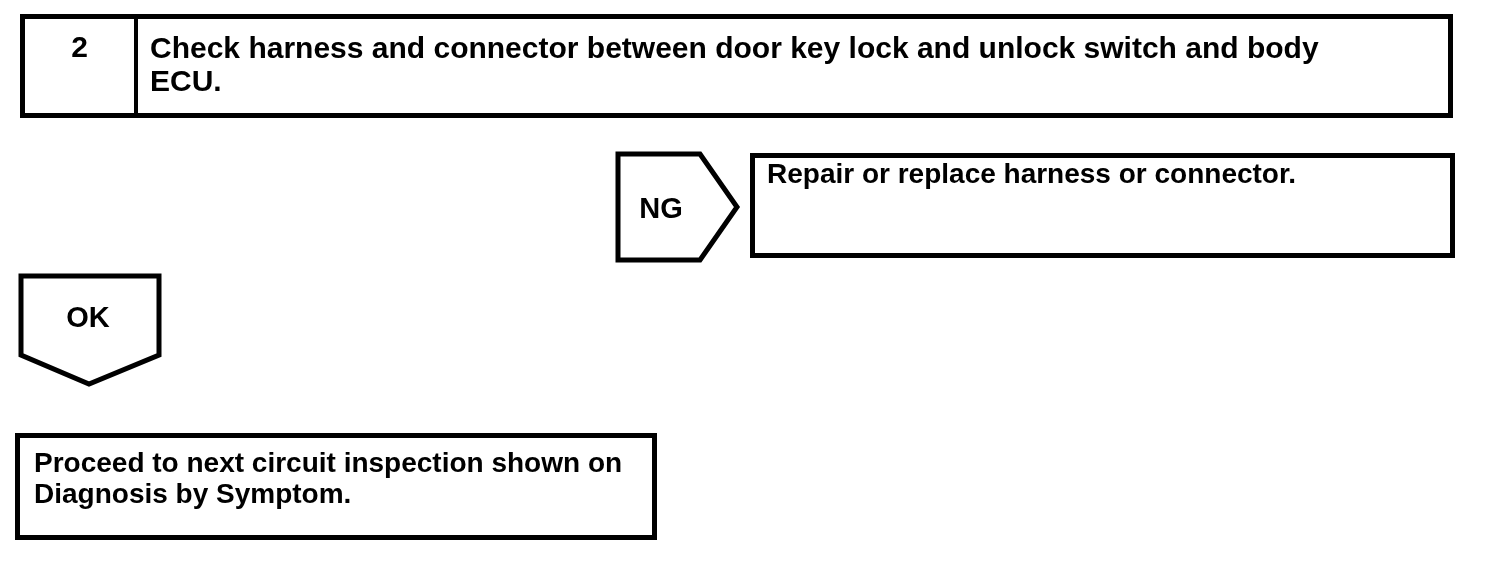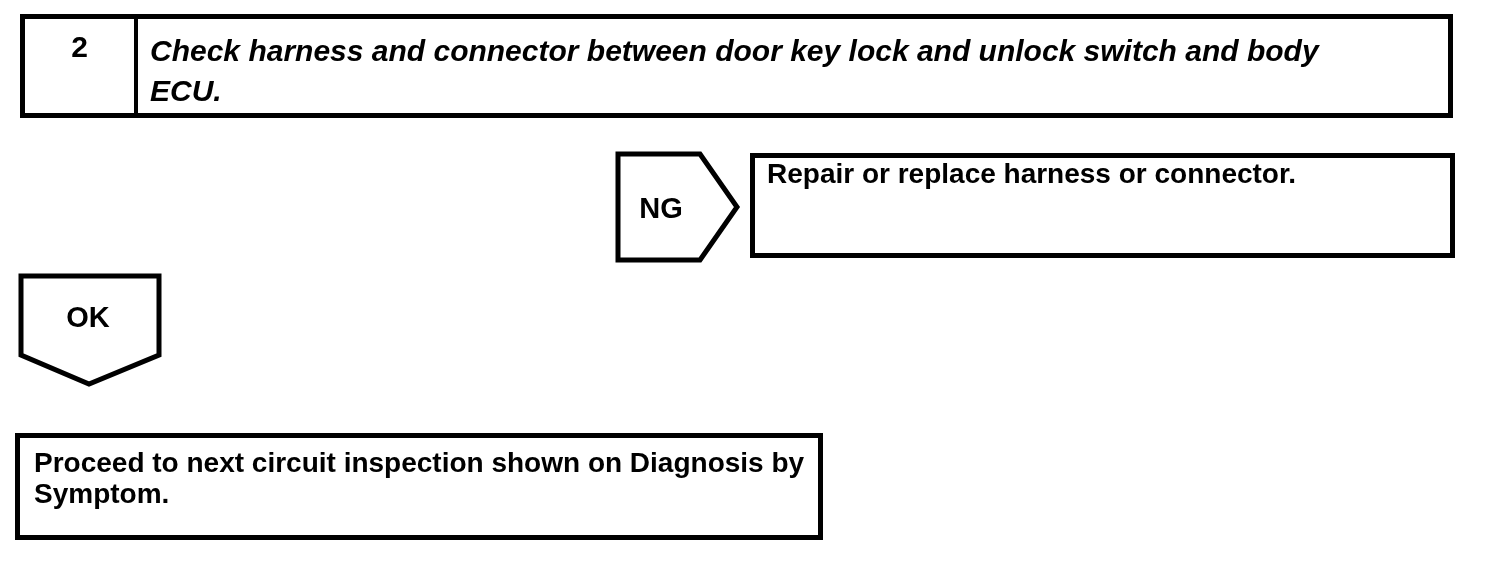--- a/index.html
+++ b/index.html
@@ -34,38 +34,37 @@
     border-right: 4px solid #000000;
     text-align: center;
     padding-top: 12px;
     font-size: 30px;
     line-height: 32px;
   }
   .step-text-cell {
     flex: 1;
     padding: 12px 10px 0 12px;
     font-size: 30px;
-    line-height: 40px;
-    font-style: italic;
+    line-height: 33px;
   }
   .step-text-cell p { max-width: 1220px; }
   
   .repair-box {
     left: 750px; top: 153px;
     width: 705px; height: 105px;
     display: flex;
     align-items: flex-start;
     padding-left: 12px;
     font-size: 28px;
     line-height: 31px;
   }
   
   .proceed-box {
     left: 15px; top: 433px;
-    width: 808px; height: 107px;
+    width: 642px; height: 107px;
     padding: 9px 2px 0 14px;
     font-size: 28px;
     line-height: 31px;
   }
   
   .connector { position: absolute; overflow: visible; }
   .connector polygon {
     fill: #ffffff;
     stroke: #000000;
     stroke-width: 5;

